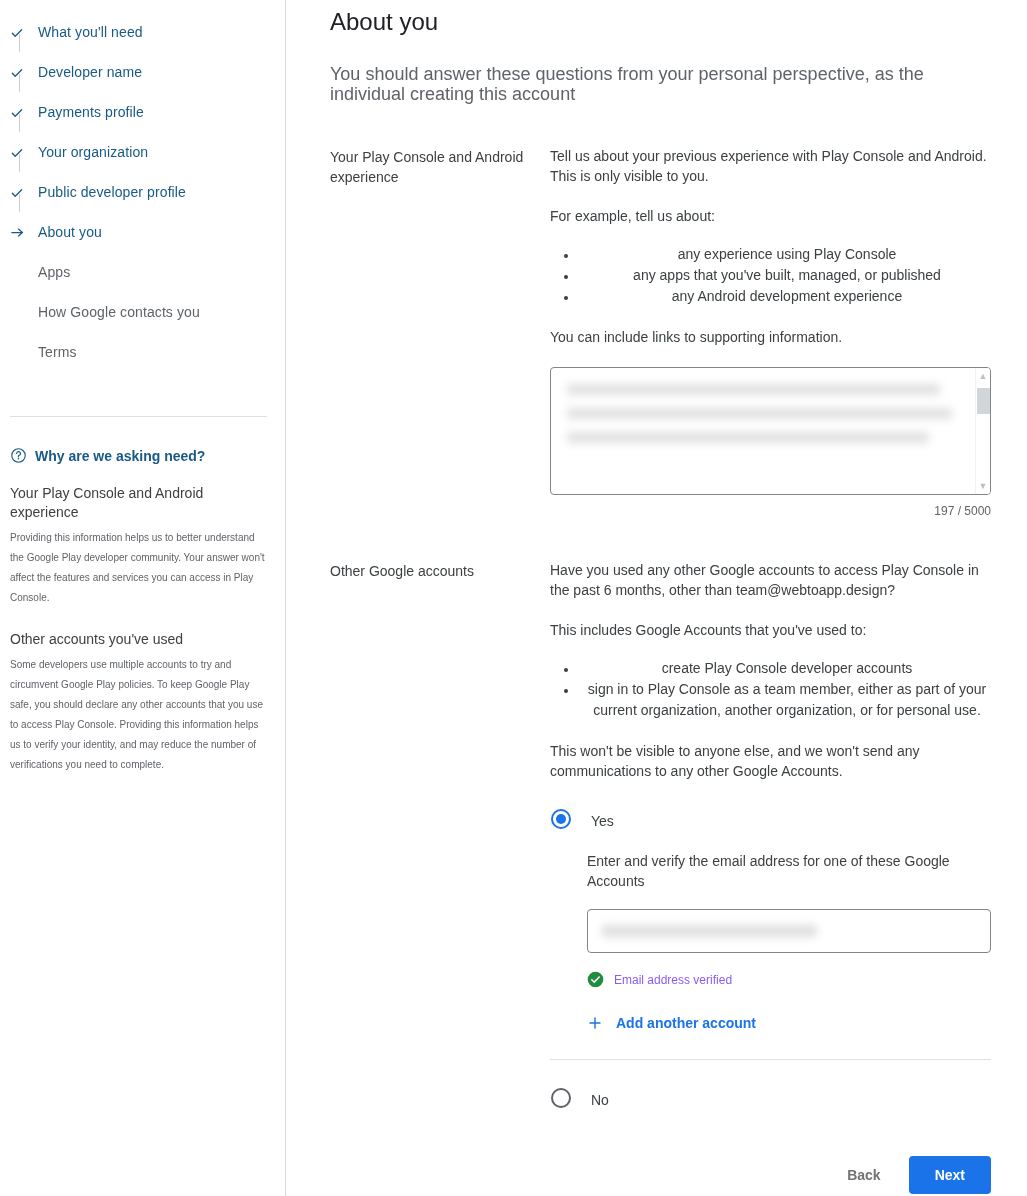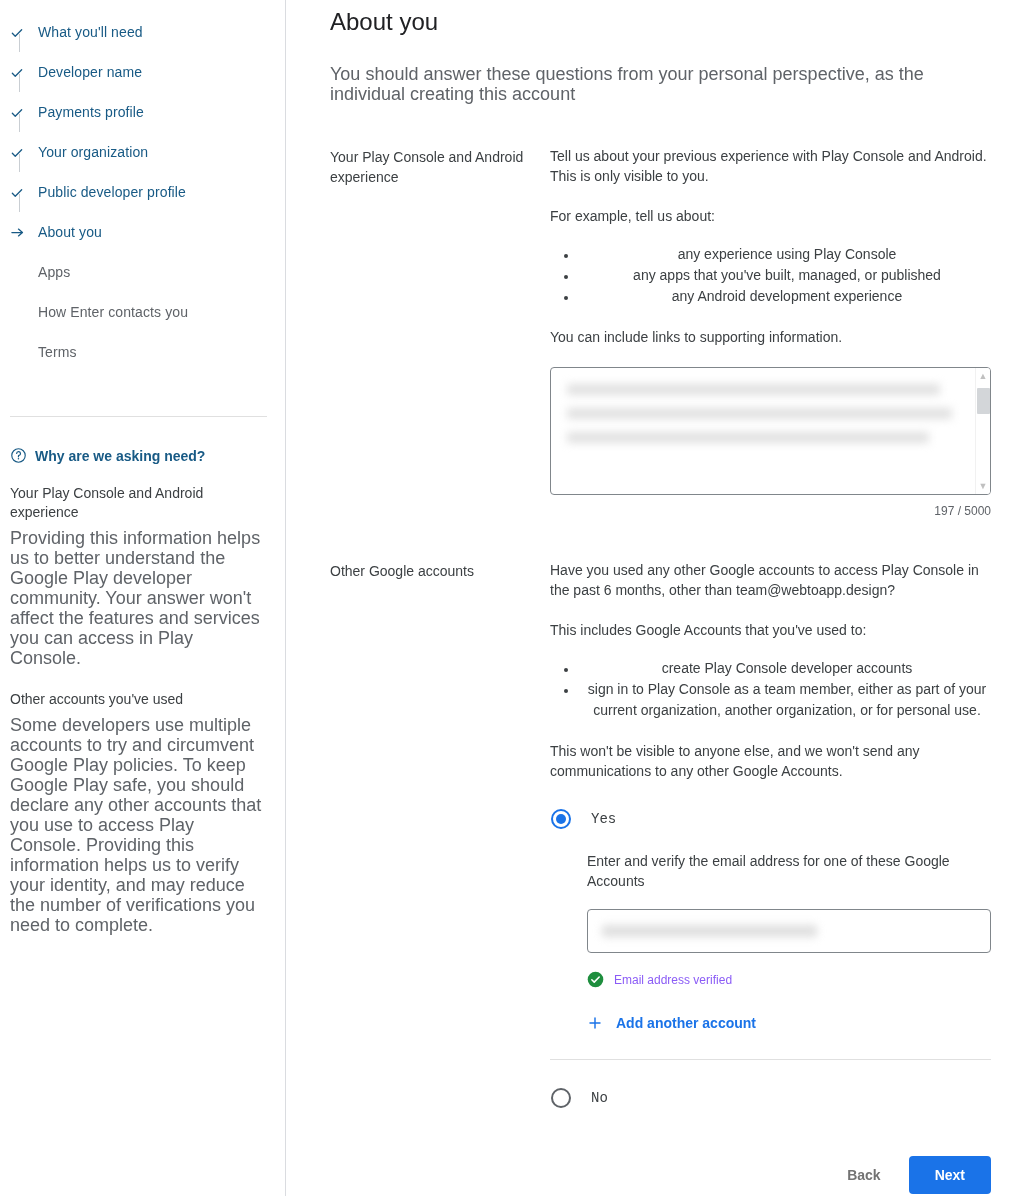--- a/index.html
+++ b/index.html
@@ -107,21 +107,21 @@
     margin-right: 8px;
     display: block;
   }
   .help-h {
     font-size: 14px;
     color: #3c4043;
     line-height: 19px;
     margin: 0 0 6px 0;
   }
   .help-p {
-    font-size: 18px;
+    font-size: 10px;
     color: #5f6368;
     line-height: 20px;
     margin: 0 0 22px 0;
   }
   .help-p:last-child { margin-bottom: 0; }
 
   
   .page-title {
     font-size: 24px;
     font-weight: normal;
@@ -240,23 +240,22 @@
     font-size: 12px;
     color: #5f6368;
     text-align: right;
     width: 441px;
     margin-top: 9px;
   }
 
   
   .radio-row {
     display: flex;
-    align-items: center;
+    align-items: flex-end;
     margin-top: 28px;
-    font-family: Liberation Mono, monospace;
   }
   .radio {
     width: 20px;
     height: 20px;
     min-width: 20px;
     border-radius: 50%;
     border: 2px solid #5f6368;
     position: relative;
     background: #fff;
     margin-left: 1px;
@@ -457,21 +456,21 @@
         <span class="step-label">About you</span>
       </li>
 
       <li class="step pending">
         <span class="step-icon"></span>
         <span class="step-label">Apps</span>
       </li>
 
       <li class="step pending">
         <span class="step-icon"></span>
-        <span class="step-label">How Enter contacts you</span>
+        <span class="step-label">How Google contacts you</span>
       </li>
 
       <li class="step pending">
         <span class="step-icon"></span>
         <span class="step-label">Terms</span>
       </li>
     </ul>
 
     <div class="sidebar-divider"></div>
 

